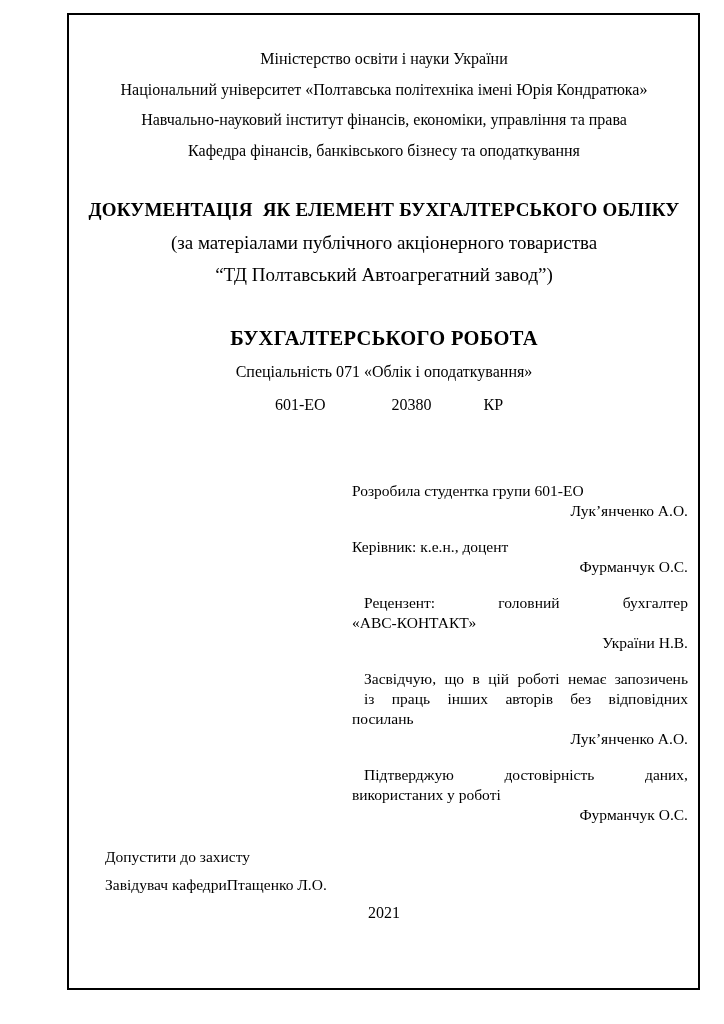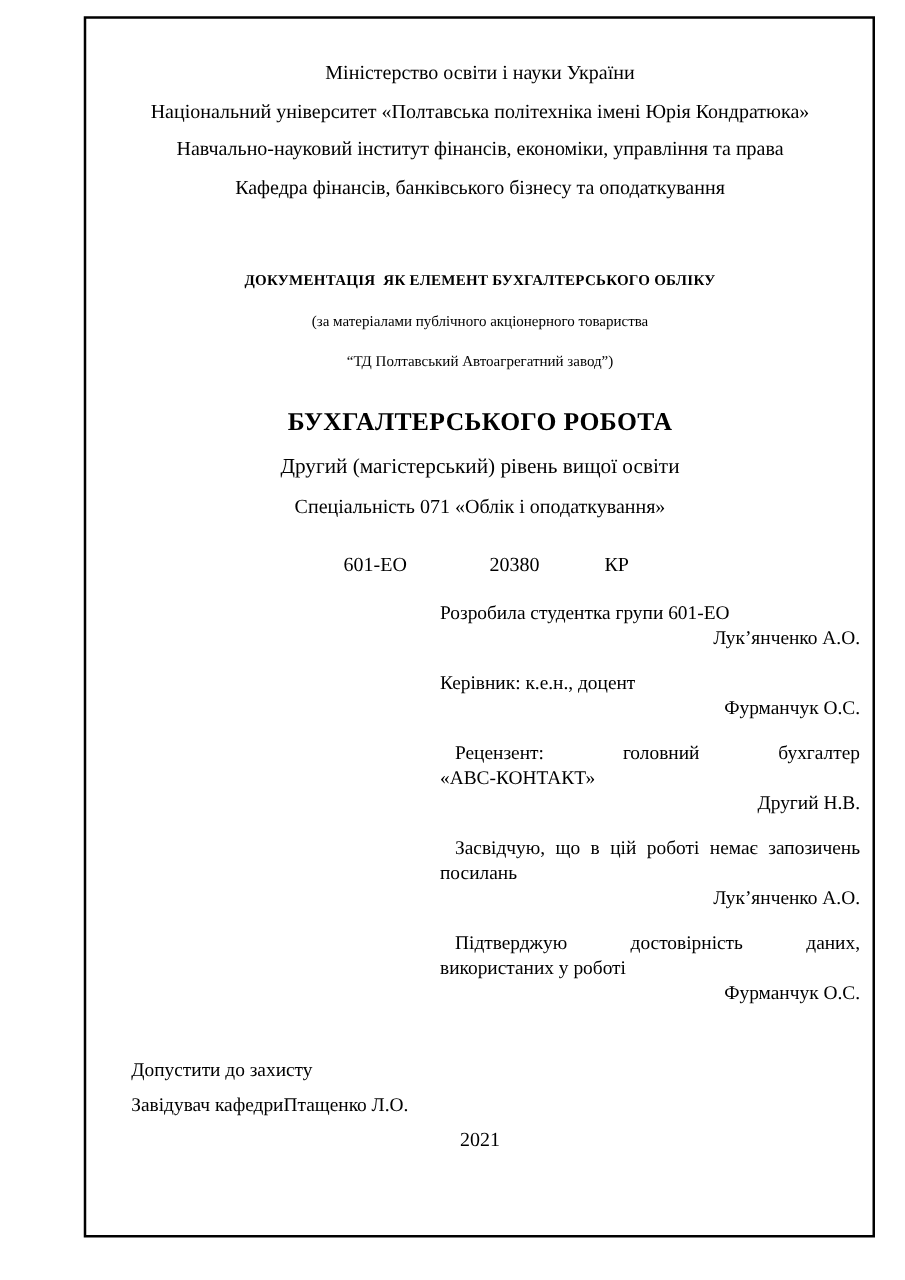--- a/index.html
+++ b/index.html
@@ -26,39 +26,39 @@
   
   .hdr {
     left: 86px; top: 44px; width: 596px;
     text-align: center;
     font-size: 16px;
     line-height: 30.5px;
   }
 
   
   .title-block {
-    left: 86px; top: 208px; width: 596px;
+    left: 86px; top: 194px; width: 596px;
     text-align: center;
     line-height: 32.5px;
-    font-size: 12px;
+    font-size: 19px;
   }
   .title-main {
     font-weight: bold;
     white-space: pre-wrap;
     letter-spacing: 0.2px;
   }
 
   
   .qual { left: 86px; top: 320px; width: 596px; text-align: center; }
   .work-type { font-size: 20.5px; font-weight: bold; line-height: 36px; letter-spacing: 0.3px; }
   .level     { font-size: 17px;   line-height: 34px; }
   .spec      { font-size: 16px;   line-height: 32.5px; }
   .codes     { font-size: 16px;   line-height: 31px; padding-left: 10px; }
   .codes span { display: inline-block; }
-  .code-number { margin-left: 62px; margin-top: 14px; }
+  .code-number { margin-left: 62px; }
   .code-type   { margin-left: 48px; }
 
   
   .right-col {
     left: 352px; top: 481px; width: 336px;
     font-size: 15.5px;
     line-height: 20px;
   }
   .right-col p { margin: 0 0 16px 0; }
   .right-col p:last-child { margin-bottom: 0; }
@@ -88,45 +88,45 @@
   </div>
 
   <div class="abs title-block">
     <div class="title-main">ДОКУМЕНТАЦІЯ  ЯК ЕЛЕМЕНТ БУХГАЛТЕРСЬКОГО ОБЛІКУ</div>
     <div>(за матеріалами публічного акціонерного товариства</div>
     <div>“ТД Полтавський Автоагрегатний завод”)</div>
   </div>
 
   <div class="abs qual">
     <div class="work-type">БУХГАЛТЕРСЬКОГО РОБОТА</div>
-    <div class="level">Другий (магістерський) рівень вищої освіти</div>
     <div class="spec">Спеціальність 071 «Облік і оподаткування»</div>
     <div class="codes">
       <span class="code-group">601-ЕО</span>
       <span class="code-number">20380</span>
       <span class="code-type">КР</span>
     </div>
   </div>
 
   <div class="abs right-col">
     <p>
       <span style="display:block">Розробила студентка групи 601-ЕО</span>
       <span class="sig-name" style="display:block">Лук’янченко А.О.</span>
     </p>
     <p>
       <span style="display:block">Керівник: к.е.н., доцент</span>
       <span class="sig-name" style="display:block">Фурманчук О.С.</span>
     </p>
     <p>
       <span class="jline" style="display:block">Рецензент: головний бухгалтер</span>
       <span style="display:block">«АВС-КОНТАКТ»</span>
-      <span class="sig-name" style="display:block">Другий Н.В.</span>
+      <span class="sig-name" style="display:block">України Н.В.</span>
     </p>
     <p>
       <span class="jline" style="display:block">Засвідчую, що в цій роботі немає запозичень</span>
+      <span class="jline" style="display:block">із праць інших авторів без відповідних</span>
       <span style="display:block">посилань</span>
       <span class="sig-name" style="display:block">Лук’янченко А.О.</span>
     </p>
     <p>
       <span class="jline" style="display:block">Підтверджую достовірність даних,</span>
       <span style="display:block">використаних у роботі</span>
       <span class="sig-name" style="display:block">Фурманчук О.С.</span>
     </p>
   </div>
 

